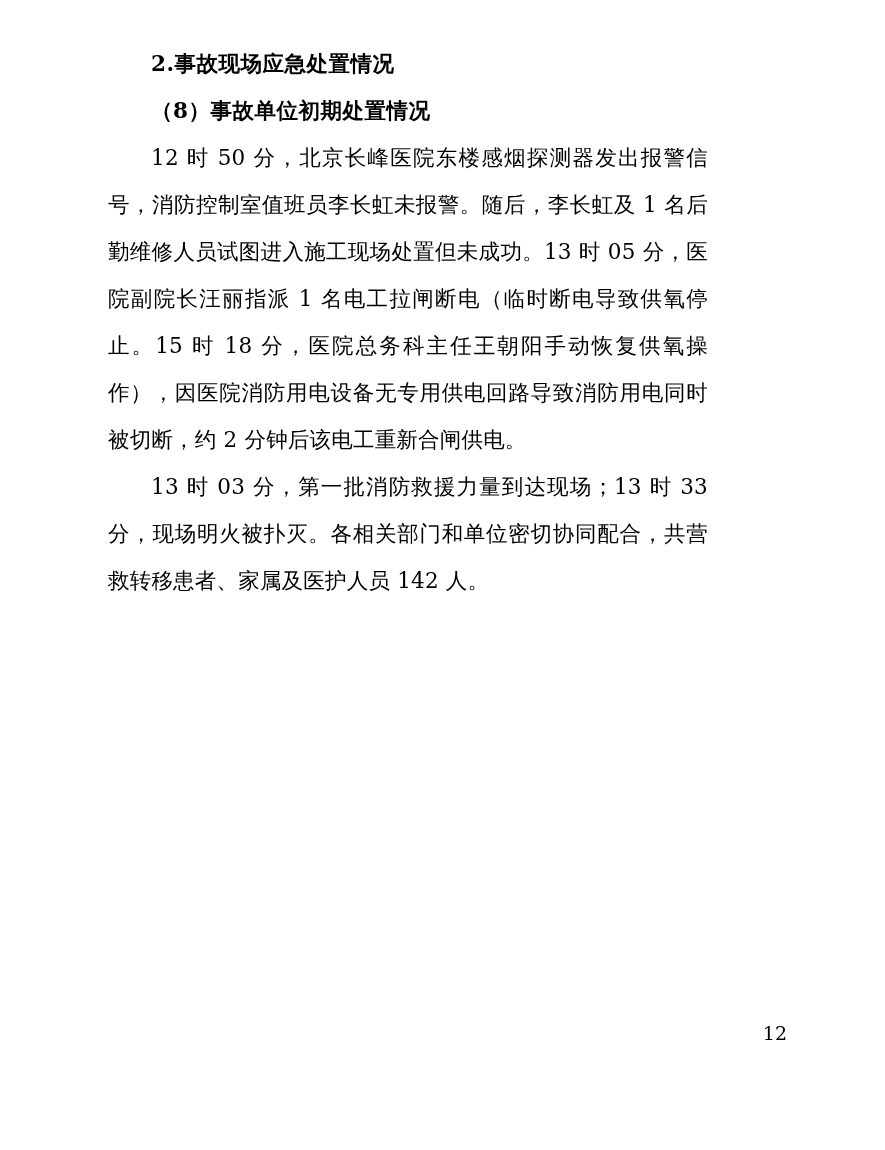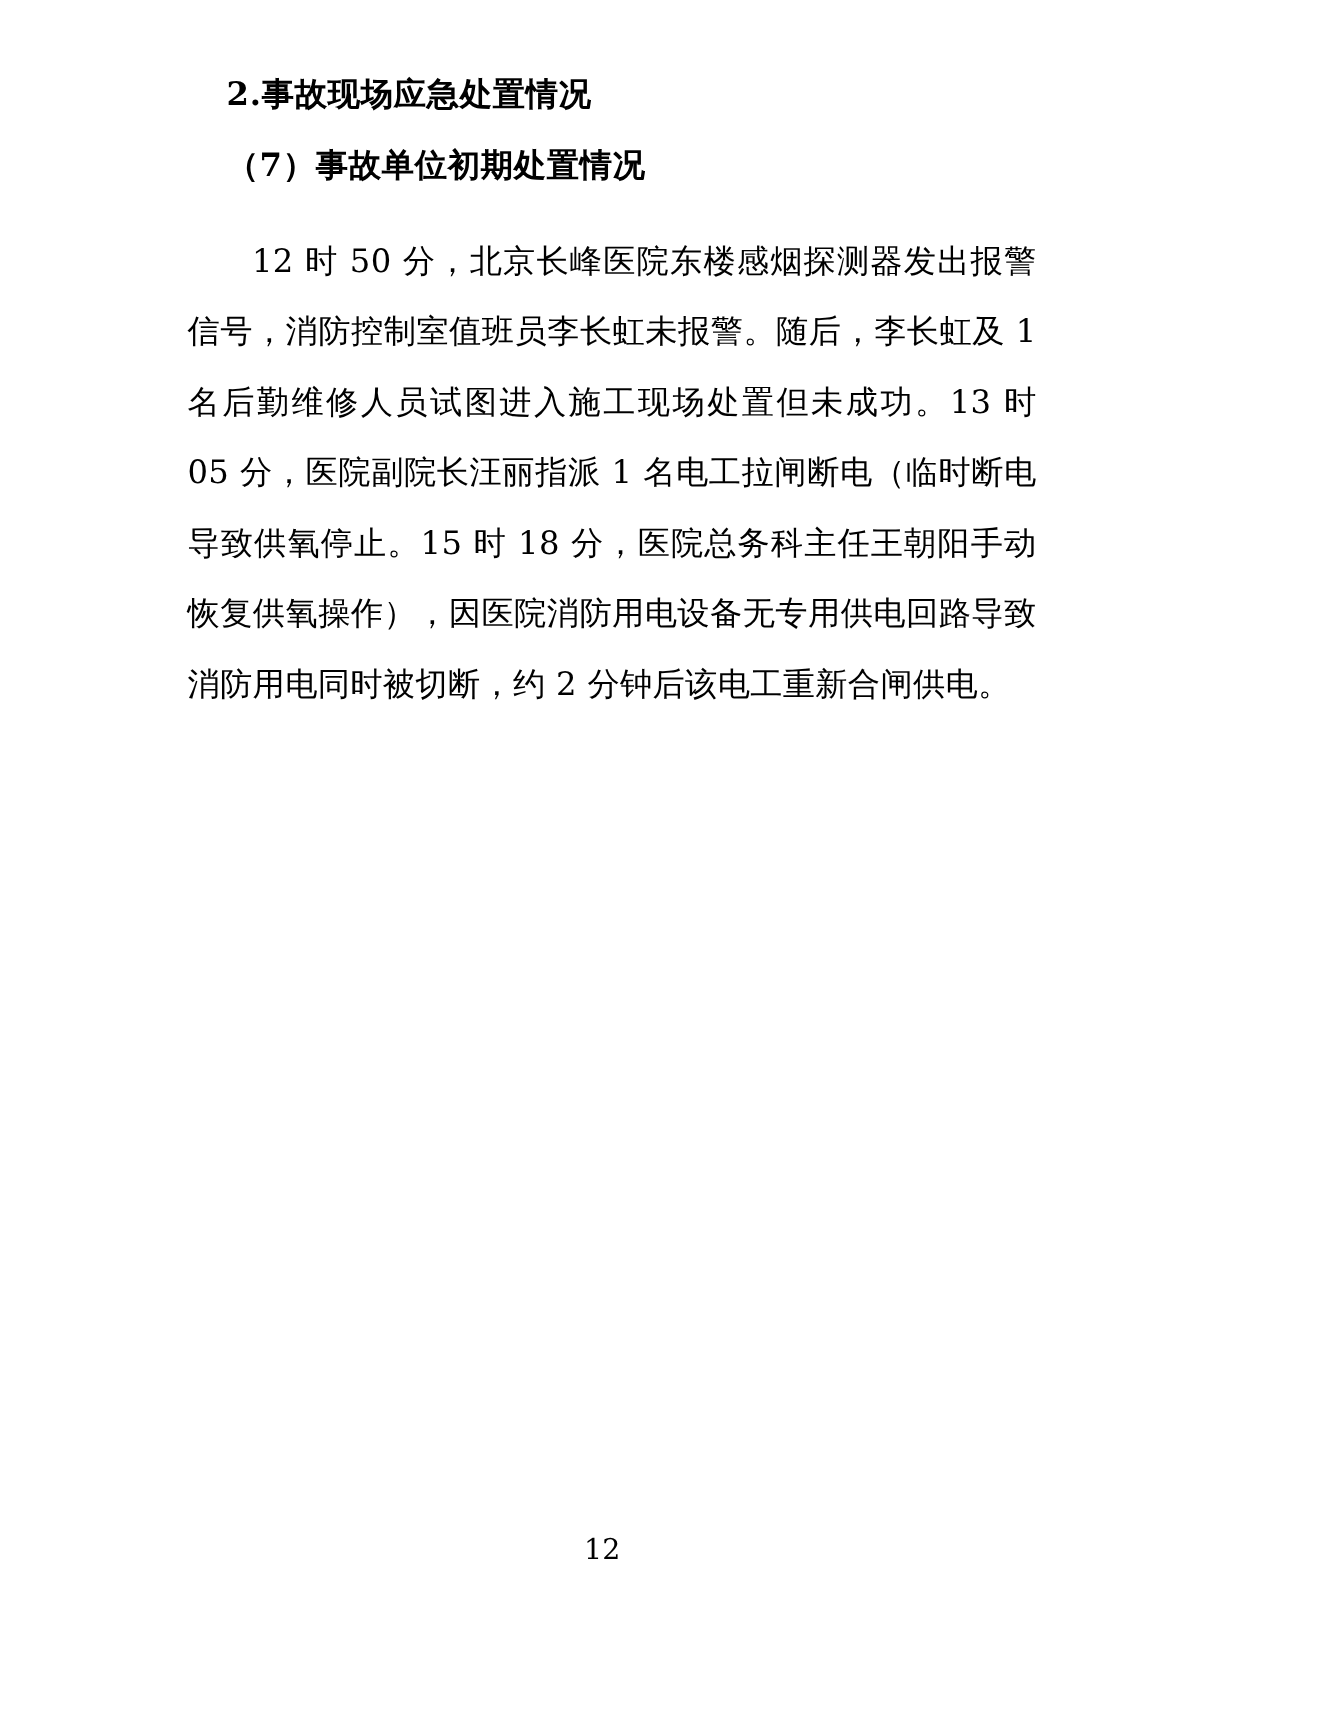--- a/index.html
+++ b/index.html
@@ -38,48 +38,49 @@
     font-size: 21.5px;
     line-height: 47px;
     font-weight: bold;
     margin: 0;
     text-indent: 2em;
     letter-spacing: 0.5px;
   }
   p.para {
     font-size: 21.5px;
     line-height: 47px;
-    margin: 17px;
+    margin: 0;
     text-indent: 2em;
     text-align: justify;
     text-justify: inter-ideograph;
     letter-spacing: 0.2px;
   }
   .page-number {
     position: absolute;
     left: 0;
-    right: 0;
+    right: 16px;
     top: 1022px;
-    text-align: center;
+    text-align: right;
     font-size: 19px;
     font-family: "DejaVu Serif", "Liberation Serif", serif;
   }
 </style>
 </head>
 <body>
 
 <div class="page">
   <div class="doc-body">
 
     <h2 class="heading">2.事故现场应急处置情况</h2>
 
-    <h3 class="subheading">（7）事故单位初期处置情况</h3>
+    <h3 class="subheading">（8）事故单位初期处置情况</h3>
 
     <p class="para">12 时 50 分，北京长峰医院东楼感烟探测器发出报警信号，消防控制室值班员李长虹未报警。随后，李长虹及 1 名后勤维修人员试图进入施工现场处置但未成功。13 时 05 分，医院副院长汪丽指派 1 名电工拉闸断电（临时断电导致供氧停止。15 时 18 分，医院总务科主任王朝阳手动恢复供氧操作），因医院消防用电设备无专用供电回路导致消防用电同时被切断，约 2 分钟后该电工重新合闸供电。</p>
 
 
 
+    <p class="para">13 时 03 分，第一批消防救援力量到达现场；13 时 33 分，现场明火被扑灭。各相关部门和单位密切协同配合，共营救转移患者、家属及医护人员 142 人。</p>
 
 
   </div>
 
   <div class="page-number">12</div>
 </div>
 
 </body></html>

